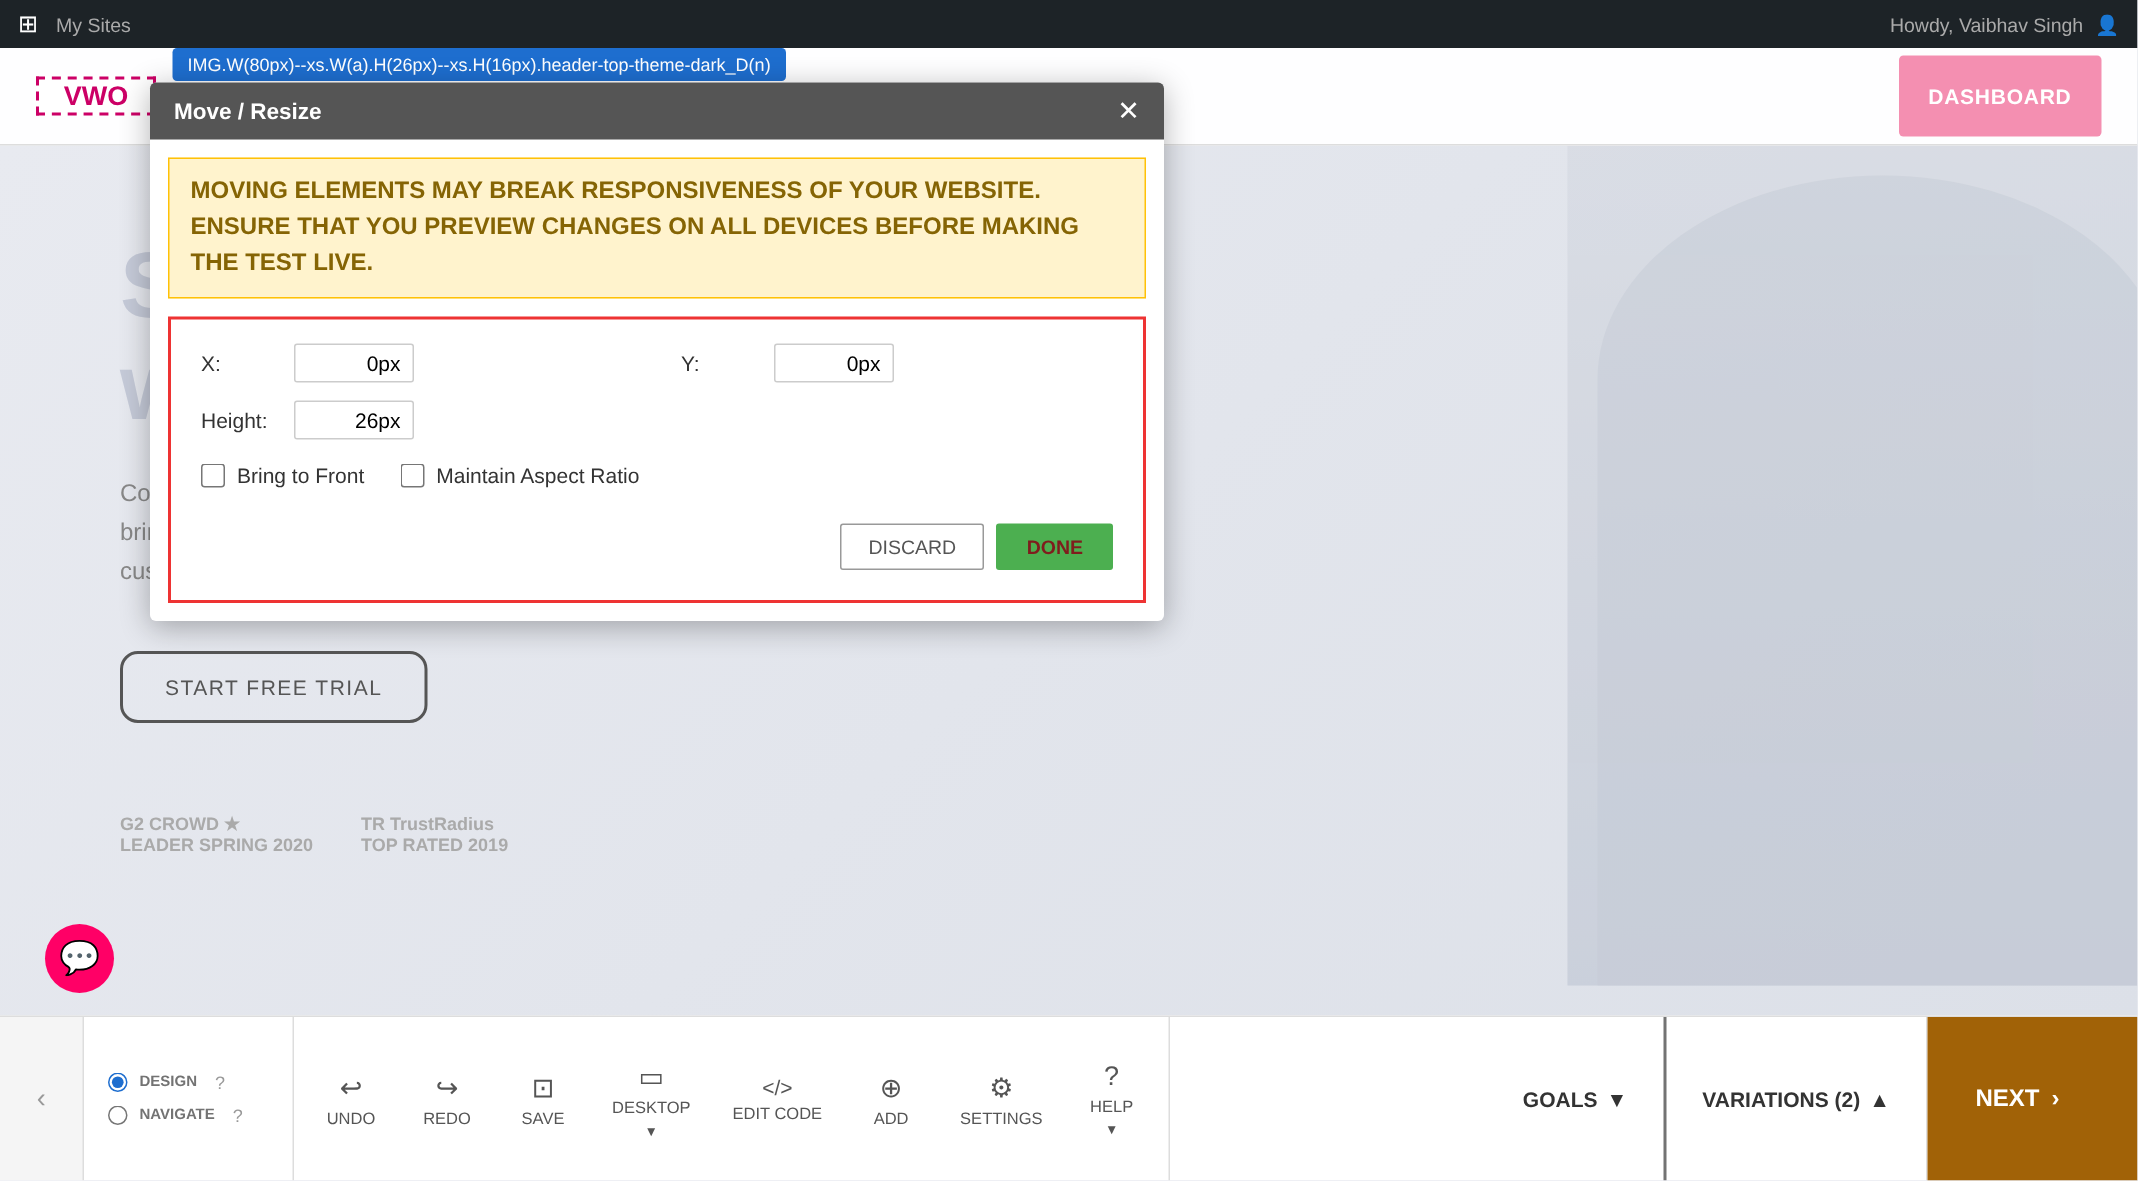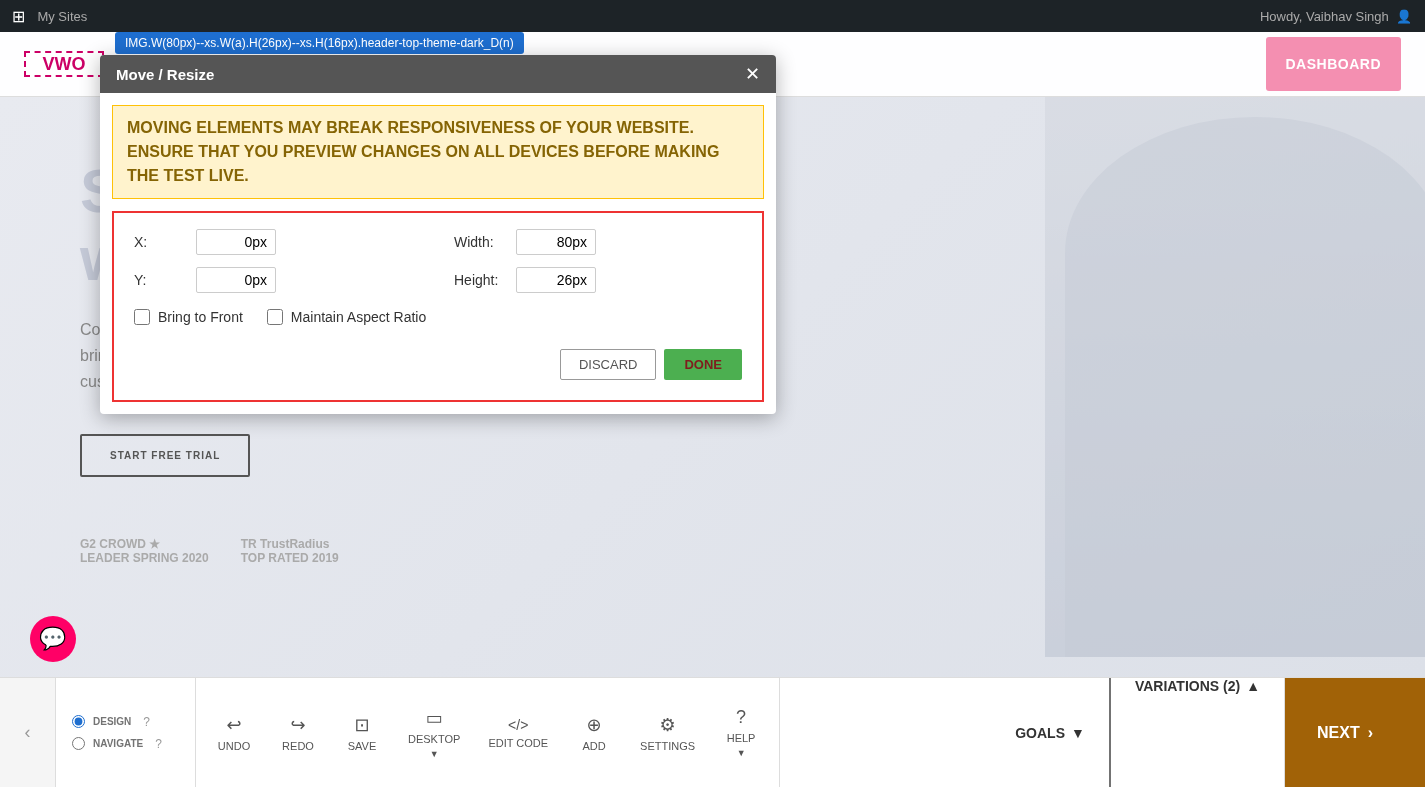--- a/index.html
+++ b/index.html
@@ -48,22 +48,22 @@
       background: linear-gradient(135deg, #e8eaf0 0%, #dce0e8 100%);
       display: flex; align-items: flex-start; padding: 60px 80px 0;
       overflow: hidden;
     }
     .hero-left { flex: 1; max-width: 700px; }
     .hero-title { font-size: 62px; color: #c5cad8; font-weight: bold; line-height: 1.1; margin-bottom: 24px; }
     .hero-subtitle { font-size: 16px; color: #888; line-height: 1.6; max-width: 560px; margin-bottom: 40px; }
     .hero-buttons { display: flex; gap: 16px; margin-bottom: 60px; }
     .btn-trial {
       border: 2px solid #555; background: transparent; color: #555;
-      padding: 14px 28px; font-size: 10px; font-weight: bold; letter-spacing: 1px;
-      cursor: pointer; border-radius: 2px;
+      padding: 14px 28px; font-size: 14px; font-weight: normal; letter-spacing: 1px;
+      cursor: pointer; border-radius: 12px;
     }
     .btn-demo {
       background: #f48fb1; color: #fff; border: none;
       padding: 14px 28px; font-size: 14px; font-weight: bold; letter-spacing: 1px;
       cursor: pointer; border-radius: 2px;
     }
     .trust-logos { display: flex; gap: 32px; align-items: center; }
     .trust-logo { color: #aaa; font-size: 12px; font-weight: bold; }
 
     
@@ -180,21 +180,21 @@
     .toolbar-btn-label { font-size: 11px; color: #555; }
     .toolbar-right {
       display: flex; align-items: center; margin-left: auto;
     }
     .goals-btn {
       display: flex; align-items: center; gap: 6px; padding: 0 24px;
       border-right: 2px solid #737373; height: 100%; font-size: 14px;
       font-weight: bold; color: #333; cursor: pointer; background: none; border-top: none; border-bottom: none; border-left: none;
     }
     .variations-btn {
-      display: flex; align-items: flex-start; gap: 6px; padding: 0 24px;
+      display: flex; align-items: center; gap: 6px; padding: 0 24px;
       border-right: 1px solid #ddd; height: 100%; font-size: 14px;
       font-weight: bold; color: #333; cursor: pointer; background: none; border: none; border-right: 1px solid #ddd;
     }
     .next-btn {
       background: #a16207; color: #fff; border: none; padding: 0 32px;
       font-size: 16px; font-weight: bold; cursor: pointer; display: flex;
       align-items: center; gap: 8px; height: 100%; min-width: 140px;
     }
 
     
@@ -259,24 +259,20 @@
     <div class="modal-header">
       <span class="modal-header-title">Move / Resize</span>
       <button class="modal-close">✕</button>
     </div>
     <div class="modal-warning">MOVING ELEMENTS MAY BREAK RESPONSIVENESS OF YOUR WEBSITE. ENSURE THAT YOU PREVIEW CHANGES ON ALL DEVICES BEFORE MAKING THE TEST LIVE.</div>
     <div class="modal-body">
       <div class="form-grid">
         <div class="form-row">
           <span class="form-label">X:</span>
           <input class="form-input" type="text" value="0px" style="">
-        </div>
-        <div class="form-row">
-          <span class="form-label">Width:</span>
-          <input class="form-input" type="text" value="80px" style="">
         </div>
         <div class="form-row">
           <span class="form-label">Y:</span>
           <input class="form-input" type="text" value="0px" style="">
         </div>
         <div class="form-row">
           <span class="form-label">Height:</span>
           <input class="form-input" type="text" value="26px" style="">
         </div>
       </div>

